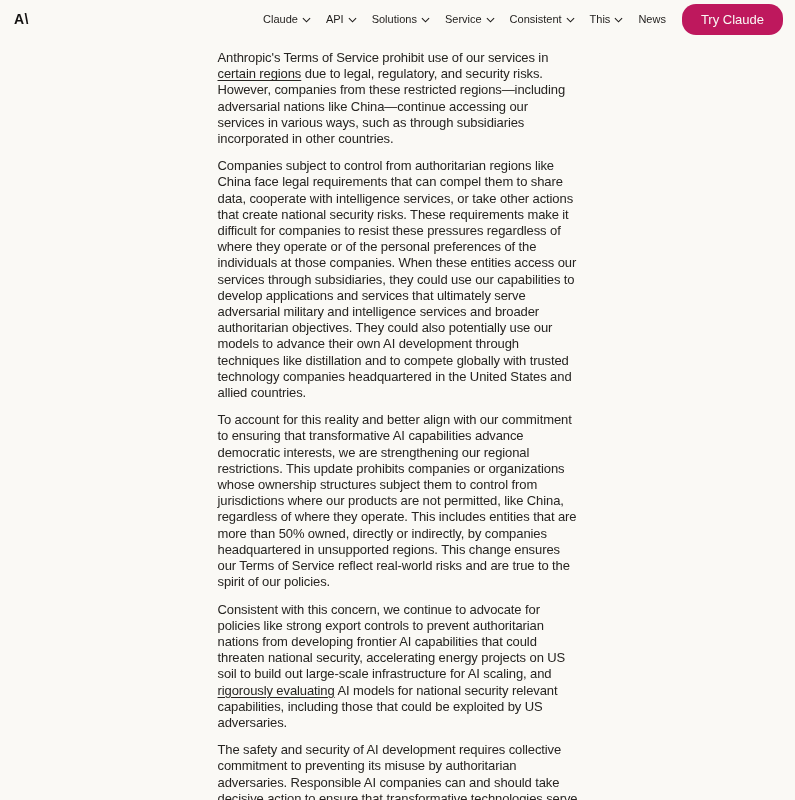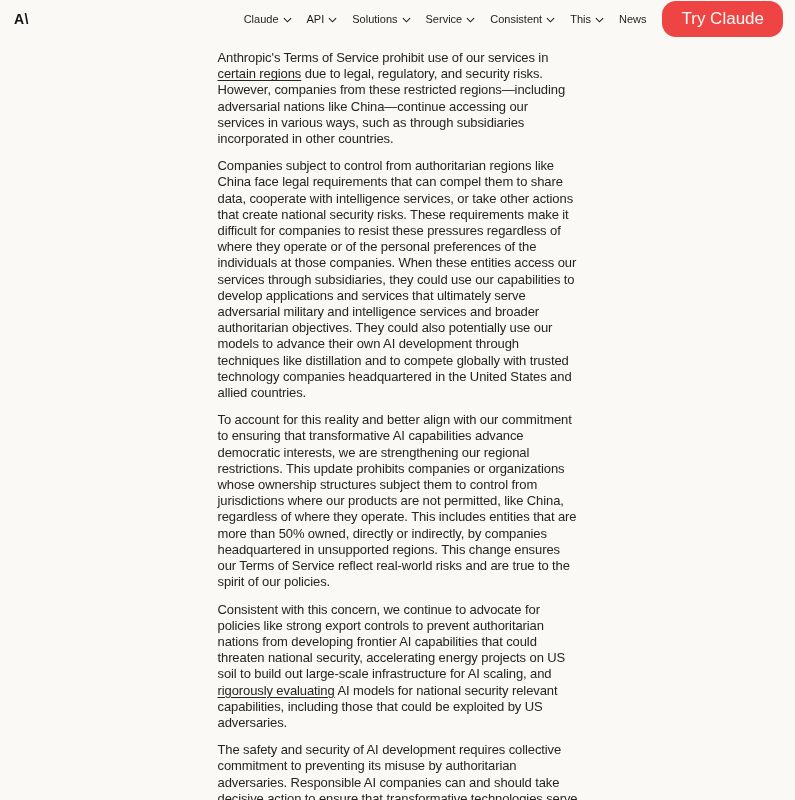--- a/index.html
+++ b/index.html
@@ -47,25 +47,25 @@
     text-decoration: none;
     cursor: pointer;
     white-space: nowrap;
   }
   .nav-item .chev {
     display: inline-block;
     margin-top: 1px;
     color: #1f1d1b;
   }
   .cta-button {
-    background: #ef4444;
+    background: #be185d;
     color: #faf9f5;
     border: none;
     font-family: "Liberation Sans", sans-serif;
-    font-size: 17px;
+    font-size: 13px;
     padding: 8px 19px;
     border-radius: 14px;
     cursor: pointer;
     white-space: nowrap;
   }
   
   main {
     display: flex;
     justify-content: center;
   }

